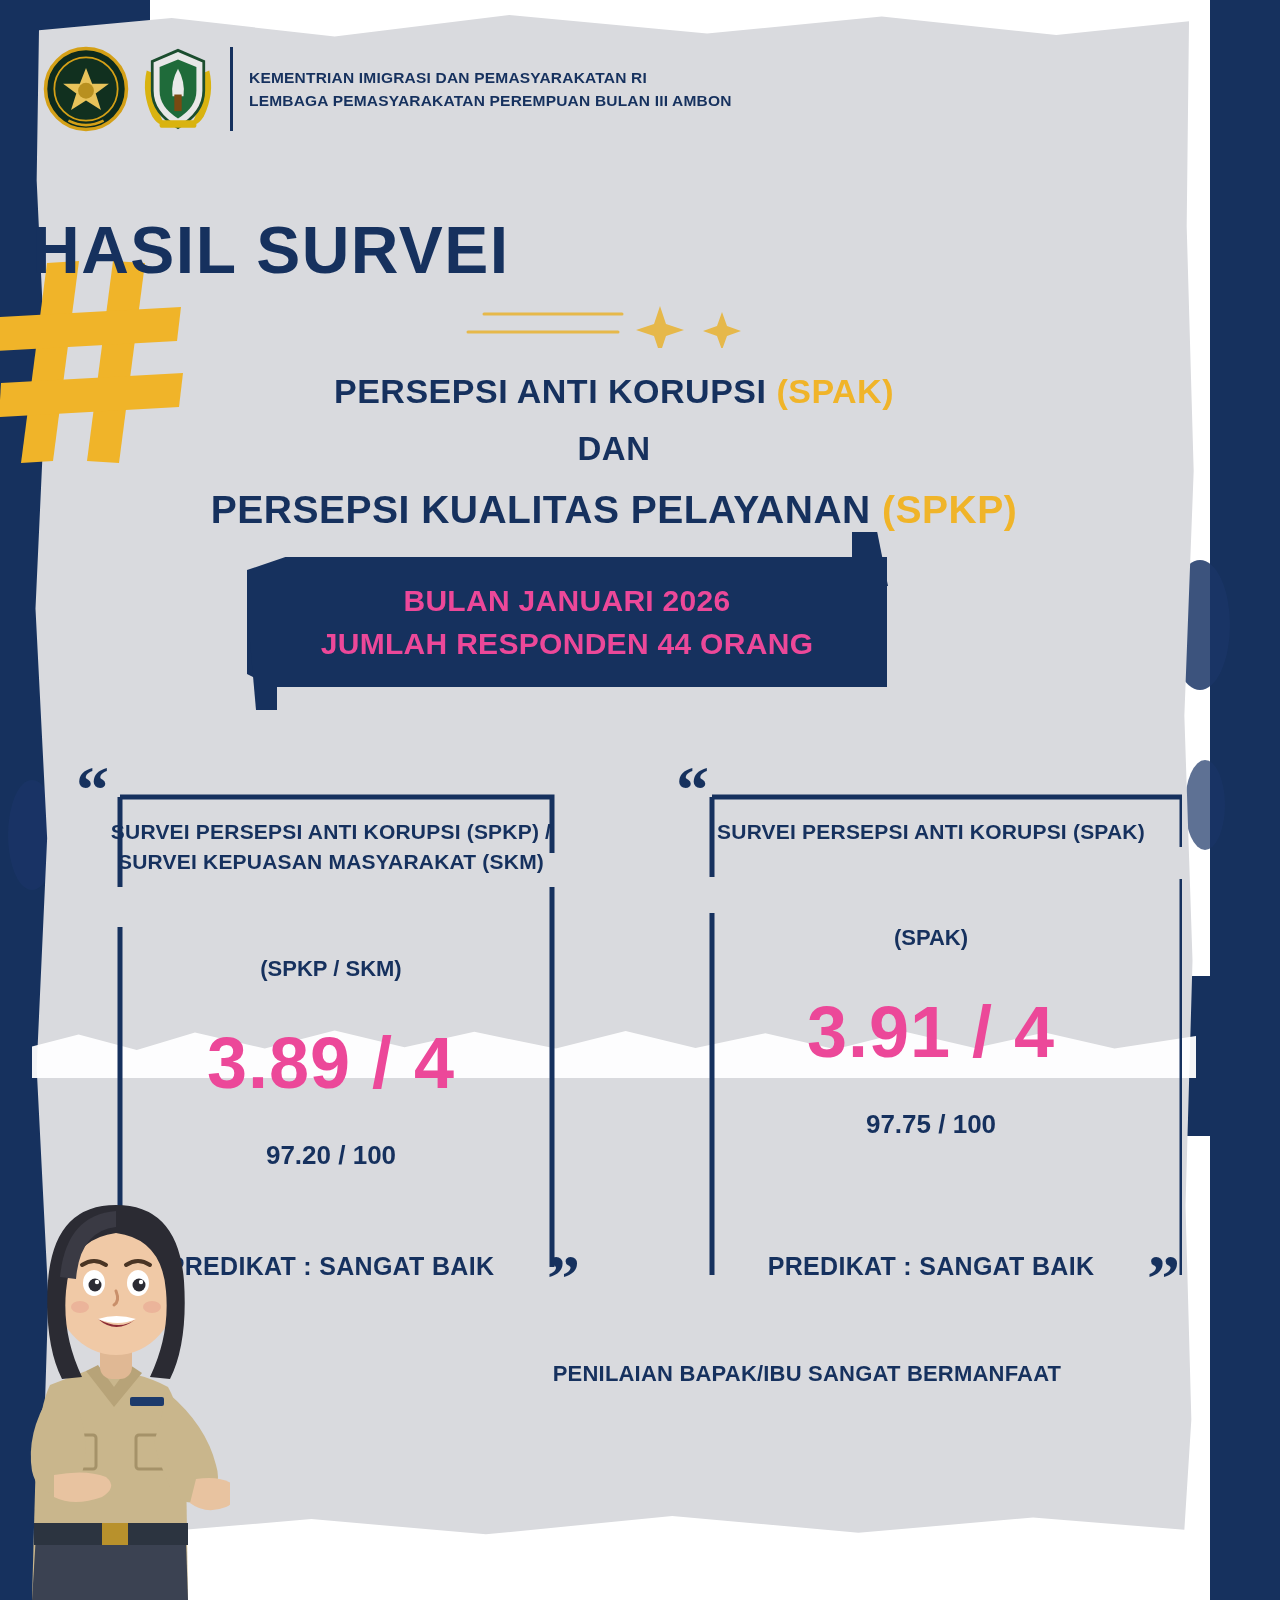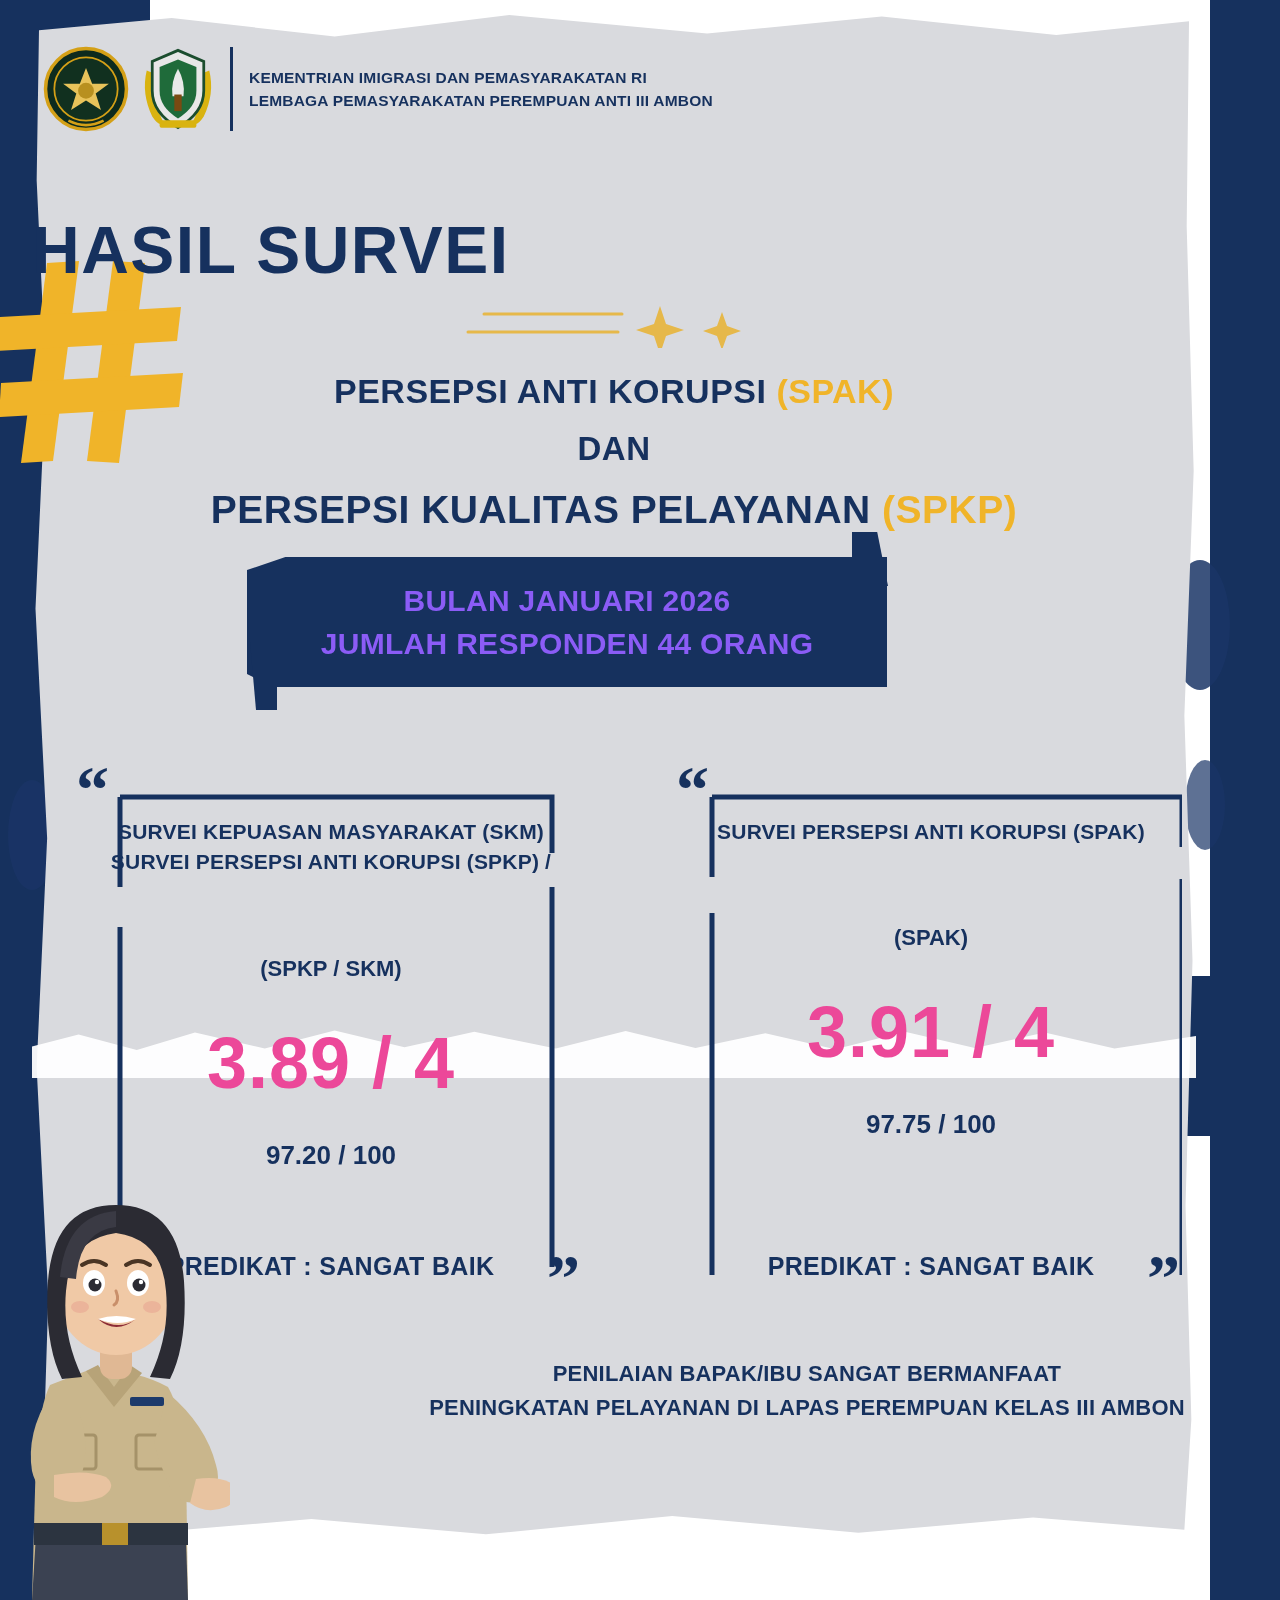--- a/index.html
+++ b/index.html
@@ -118,21 +118,21 @@
     clip-path: polygon(0 0, 100% 0, 100% 100%, 30% 100%);
   }
   .banner-notch-r {
     position: absolute; left: 820px; top: 520px; width: 36px; height: 54px;
     background: #16315e;
     clip-path: polygon(0 0, 70% 0, 100% 100%, 0 100%);
   }
   .banner-text {
     position: absolute; left: 215px; top: 545px; width: 640px; height: 130px;
     display: flex; flex-direction: column; align-items: center; justify-content: center;
-    color: #8b5cf6; font-weight: 800; font-size: 30px; line-height: 1.45;
+    color: #ec4899; font-weight: 800; font-size: 30px; line-height: 1.45;
     letter-spacing: .3px;
   }
 
   
   .card {
     position: absolute;
     width: 500px; height: 540px;
   }
   .card-left  { left: 50px;  top: 755px; }
   .card-right { left: 650px; top: 755px; }
@@ -231,21 +231,21 @@
           <path d="M50 8 L78 20 L78 52 Q78 76 50 92 Q22 76 22 52 L22 20 Z" fill="#e7e7e7" stroke="#1b4d2e" stroke-width="3"></path>
           <path d="M50 18 L70 26 L70 52 Q70 70 50 82 Q30 70 30 52 L30 26 Z" fill="#1f6b3a"></path>
           <path d="M50 28 Q58 42 56 58 L44 58 Q42 42 50 28 Z" fill="#e9e9e9"></path>
           <rect x="46" y="56" width="8" height="18" fill="#7a4a12"></rect>
           <rect x="30" y="84" width="40" height="8" rx="2" fill="#d9b310"></rect>
         </svg>
       </div>
       <div class="divider-v"></div>
       <div class="header-text">
         <div>KEMENTRIAN IMIGRASI DAN PEMASYARAKATAN RI</div>
-        <div>LEMBAGA PEMASYARAKATAN PEREMPUAN ANTI III AMBON</div>
+        <div>LEMBAGA PEMASYARAKATAN PEREMPUAN BULAN III AMBON</div>
       </div>
     </div>
 
     <div class="title-main">HASIL SURVEI</div>
 
     <svg class="divider-orn" viewBox="0 0 1164 46">
       <g stroke="#e6b84a" stroke-width="3" fill="none" stroke-linecap="round">
         <path d="M452 12 H590"></path>
         <path d="M436 30 H586"></path>
       </g>
@@ -277,22 +277,22 @@
           <path d="M38 30 H470 V86"></path>
           <path d="M470 120 V500"></path>
           <path d="M38 30 V120"></path>
           <path d="M38 160 V510"></path>
         </g>
       </svg>
       <div class="quote-open">“</div>
       <div class="quote-close">”</div>
       <div class="card-body">
         <div class="card-title">
+          <div>SURVEI PERSEPSI ANTI KORUPSI (SPKP) /</div>
           <div>SURVEI KEPUASAN MASYARAKAT (SKM)</div>
-          <div>SURVEI PERSEPSI ANTI KORUPSI (SPKP) /</div>
         </div>
         <div class="card-code">(SPKP / SKM)</div>
         <div class="card-score">3.89 / 4</div>
         <div class="card-score100">97.20 / 100</div>
       </div>
       <div class="card-predicate">PREDIKAT : SANGAT BAIK</div>
     </div>
 
     <div class="card card-right">
       <svg class="bracket" viewBox="0 0 500 540">
@@ -312,21 +312,20 @@
         </div>
         <div class="card-code">(SPAK)</div>
         <div class="card-score">3.91 / 4</div>
         <div class="card-score100">97.75 / 100</div>
       </div>
       <div class="card-predicate">PREDIKAT : SANGAT BAIK</div>
     </div>
 
     <div class="footer-note">
       <div>PENILAIAN BAPAK/IBU SANGAT BERMANFAAT</div>
-      <div>PENINGKATAN PELAYANAN DI LAPAS PEREMPUAN KELAS III AMBON</div>
     </div>
 
   </div>
 
   <svg class="mascot" viewBox="0 0 220 465">
 
     <path d="M40 250 Q30 270 26 320 L22 465 L178 465 L176 330 Q172 276 158 252 Q120 232 76 236 Z" fill="#c9b68c"></path>
 
     <path d="M26 400 L22 465 L178 465 L176 406 Z" fill="#3b4252"></path>
 

